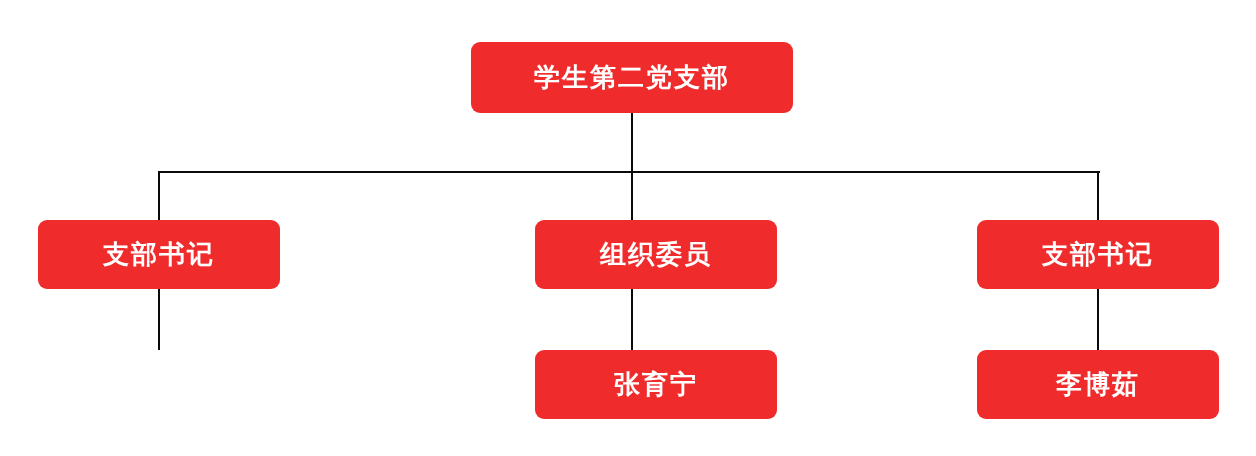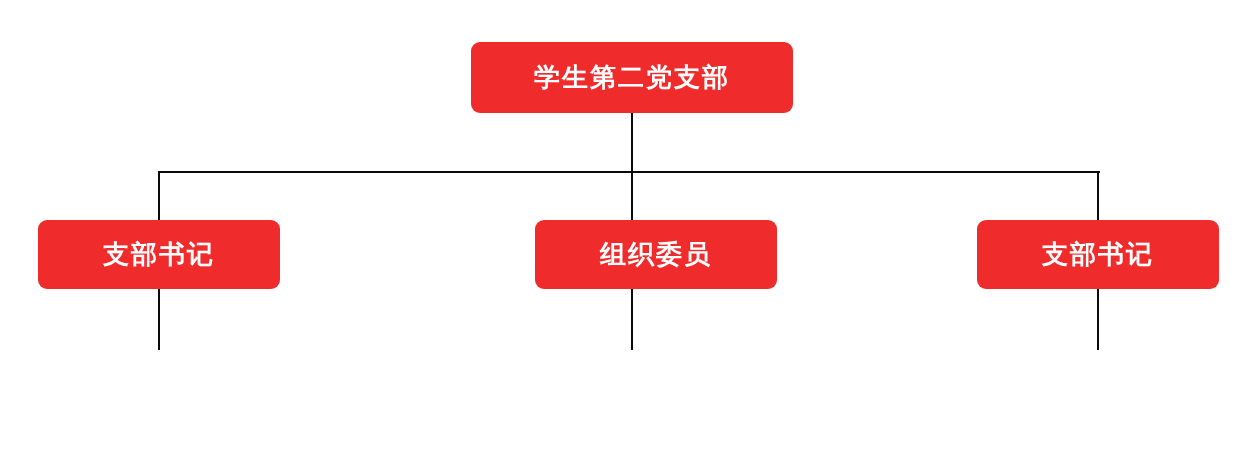--- a/index.html
+++ b/index.html
@@ -81,14 +81,16 @@
   <div class="line v" id="l-left-stem2"></div>
   <div class="line v" id="l-mid-stem2"></div>
   <div class="line v" id="l-right-stem2"></div>
 
   <div class="node root-node">学生第二党支部</div>
 
   <div class="node role-node row2 col-left">支部书记</div>
   <div class="node role-node row2 col-mid">组织委员</div>
   <div class="node role-node row2 col-right">支部书记</div>
 
+  <div class="node person-node row3 col-mid">张育宁</div>
+  <div class="node person-node row3 col-right">李博茹</div>
 
 </div>
 
 </body></html>

